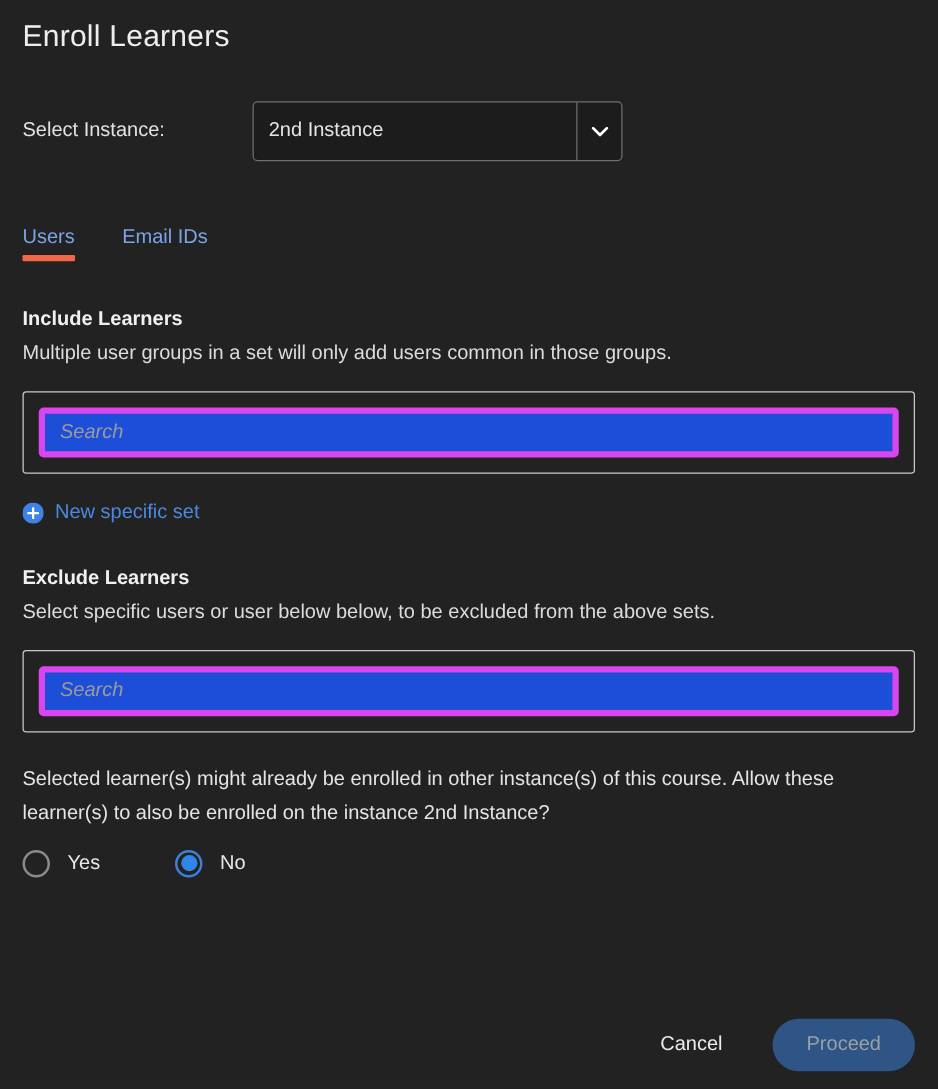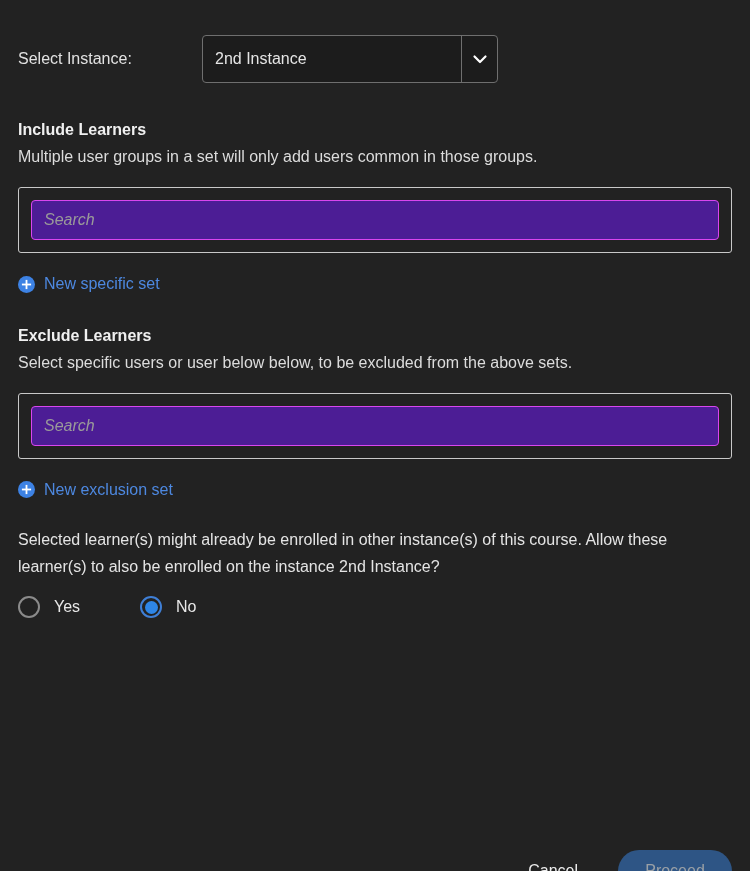--- a/index.html
+++ b/index.html
@@ -126,22 +126,22 @@
     margin-top: 18px;
     border: 1px solid #c9c9c9;
     border-radius: 3px;
     background: #222222;
     padding: 12px;
   }
 
   .search-input {
     width: 100%;
     height: 40px;
-    background: #4c1d95;
-    border: 1px solid #d946ef;
+    background: #1d4ed8;
+    border: 5px solid #d946ef;
     border-radius: 4px;
     padding: 0 12px;
     font-family: "Liberation Sans", sans-serif;
     font-size: 16px;
     color: #e8e8e8;
     outline: none;
   }
 
   .search-input::placeholder {
     color: #9a9a9a;
@@ -248,33 +248,38 @@
     width: 114px;
     height: 42px;
     cursor: default;
   }
 </style>
 </head>
 <body>
 
 <div class="dialog">
 
+  <h1 class="page-title">Enroll Learners</h1>
 
   <div class="instance-row">
     <div class="instance-label">Select Instance:</div>
     <div class="select-box">
       <div class="select-value">2nd Instance</div>
       <div class="select-arrow">
         <svg width="18" height="18" viewBox="0 0 18 18">
           <polyline points="3.5,6.5 9,12 14.5,6.5" fill="none" stroke="#ffffff" stroke-width="2.2" stroke-linecap="round" stroke-linejoin="round"></polyline>
         </svg>
       </div>
     </div>
   </div>
 
+  <div class="tabs">
+    <div class="tab active">Users</div>
+    <div class="tab">Email IDs</div>
+  </div>
 
   <div class="section">
     <div class="section-title">Include Learners</div>
     <div class="section-desc">Multiple user groups in a set will only add users common in those groups.</div>
     <div class="search-wrapper">
       <input class="search-input" type="text" placeholder="Search" style="">
     </div>
     <div class="add-link">
       <span class="plus-icon">
         <svg width="17" height="17" viewBox="0 0 17 17">
@@ -286,30 +291,20 @@
       <span>New specific set</span>
     </div>
   </div>
 
   <div class="section section-exclude">
     <div class="section-title">Exclude Learners</div>
     <div class="section-desc">Select specific users or user below below, to be excluded from the above sets.</div>
     <div class="search-wrapper">
       <input class="search-input" type="text" placeholder="Search" style="">
     </div>
-    <div class="add-link">
-      <span class="plus-icon">
-        <svg width="17" height="17" viewBox="0 0 17 17">
-          <circle cx="8.5" cy="8.5" r="8.5" fill="#3d82e4"></circle>
-          <rect x="7.6" y="3.9" width="1.8" height="9.2" fill="#ffffff"></rect>
-          <rect x="3.9" y="7.6" width="9.2" height="1.8" fill="#ffffff"></rect>
-        </svg>
-      </span>
-      <span>New exclusion set</span>
-    </div>
   </div>
 
   <div class="notice">Selected learner(s) might already be enrolled in other instance(s) of this course. Allow these learner(s) to also be enrolled on the instance 2nd Instance?</div>
 
   <div class="radio-row">
     <div class="radio-option first">
       <span class="radio-circle"></span>
       <span class="radio-label">Yes</span>
     </div>
     <div class="radio-option">

